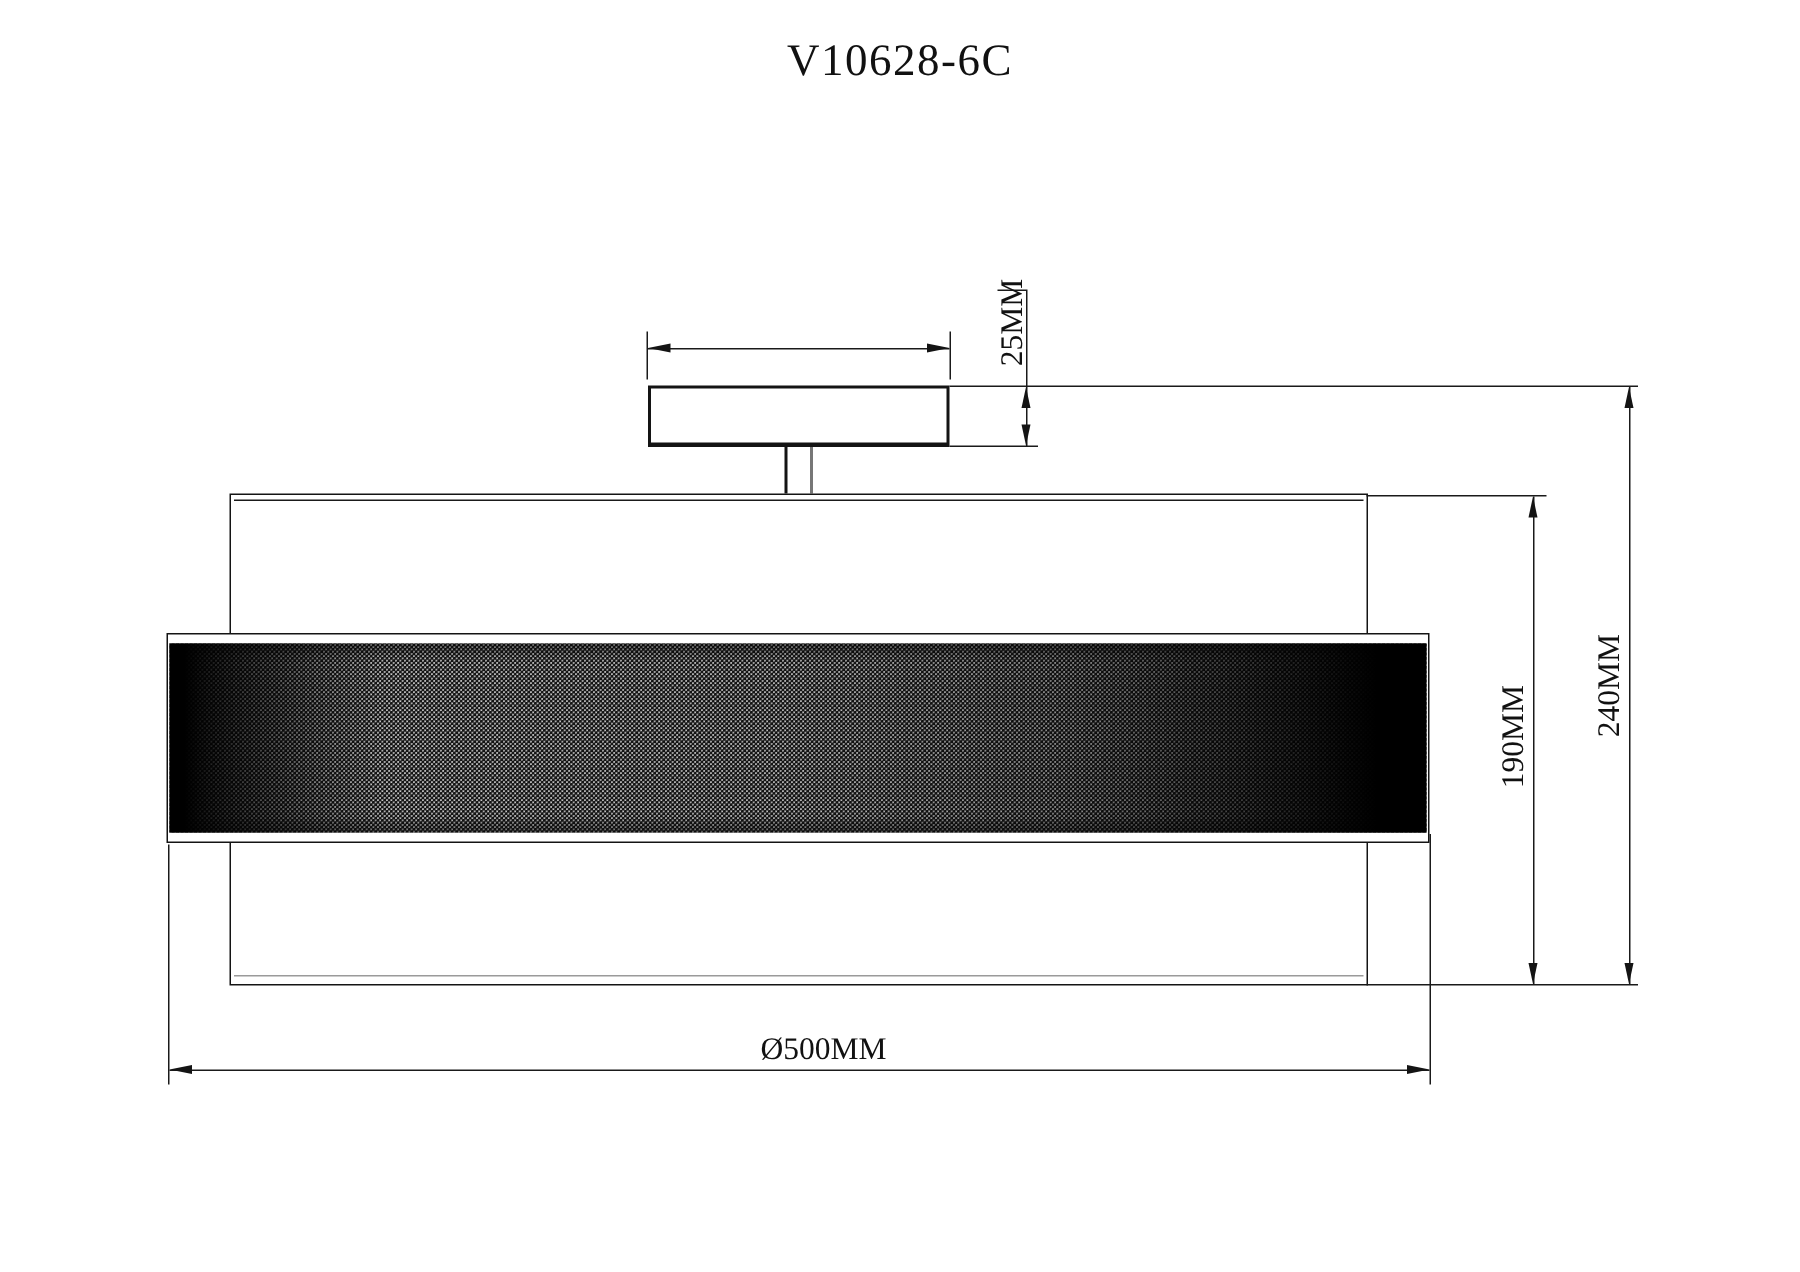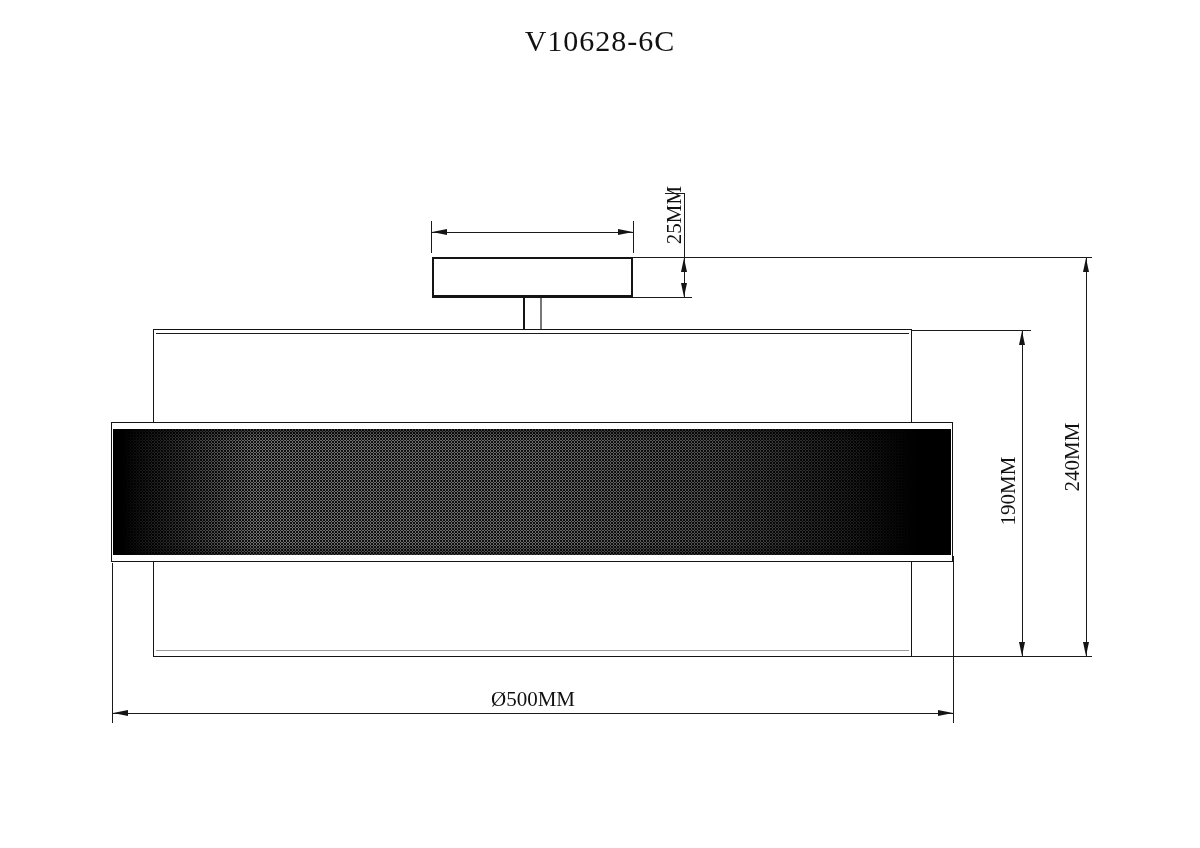--- a/index.html
+++ b/index.html
@@ -97,15 +97,15 @@
   <div class="vline" style="left:1086px;top:258px;height:398px;"></div>
   <div class="arr up" style="left:1083px;top:258px;"></div>
   <div class="arr down" style="left:1083px;top:642px;"></div>
   <div class="dim-label rot" style="left:1031px;top:446px;width:80px;height:22px;">240MM</div>
 
   <div class="vline" style="left:112px;top:563px;height:160px;"></div>
   <div class="vline" style="left:953px;top:556px;height:167px;"></div>
   <div class="hline" style="left:113px;top:713px;width:840px;"></div>
   <div class="arr left" style="left:113px;top:710px;"></div>
   <div class="arr right" style="left:938px;top:710px;"></div>
-  <div class="dim-label" style="left:113px;top:687px;width:840px;font-family:Liberation Serif, serif;">Ø500MM</div>
+  <div class="dim-label" style="left:129px;top:687px;width:840px;font-family:Liberation Serif, serif;">Ø500MM</div>
 
 </div>
 
 </body></html>

